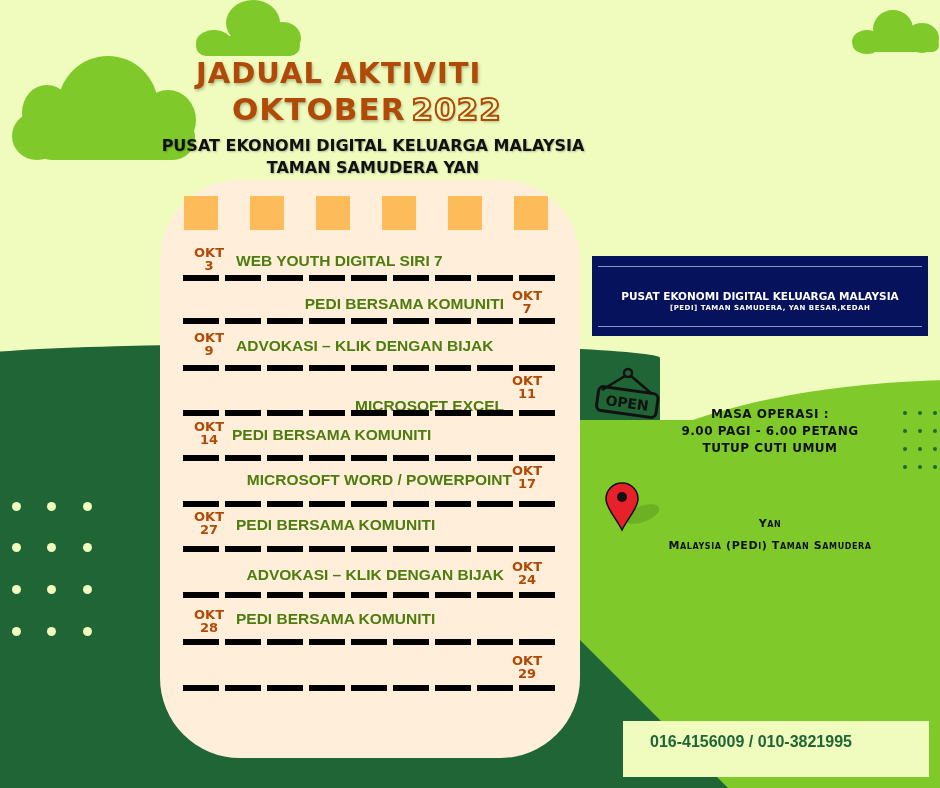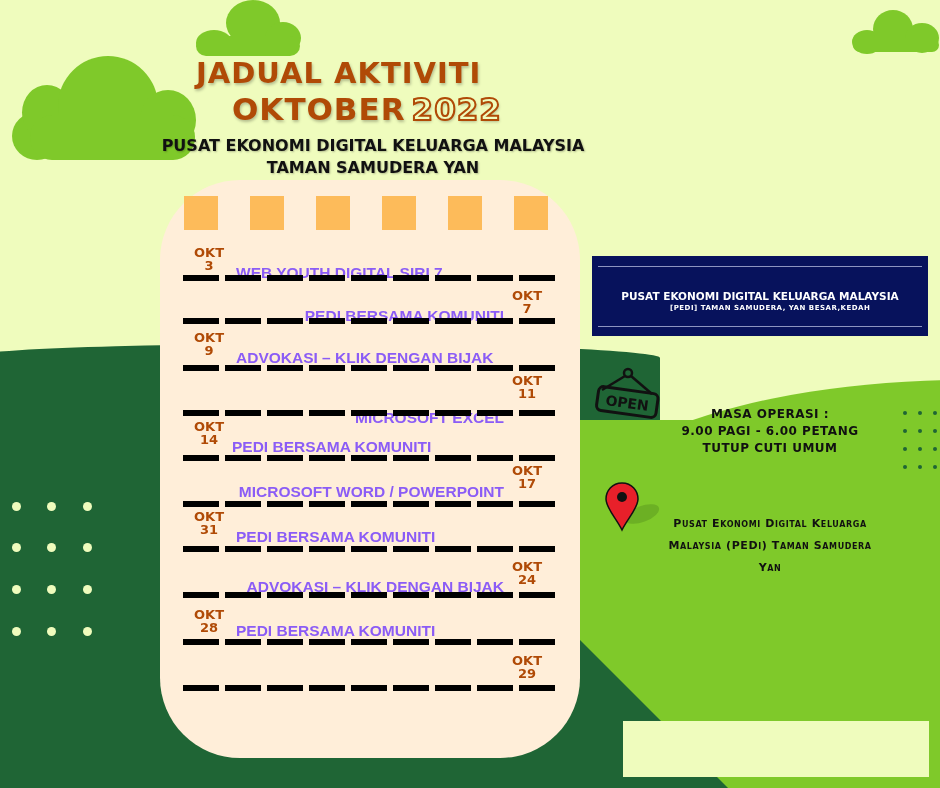--- a/index.html
+++ b/index.html
@@ -64,23 +64,22 @@
     background: #ffeed9; border-radius: 80px;
   }
   .tab {
     position: absolute; top: 196px; width: 34px; height: 34px; background: #fdbb5a;
   }
   .row {
     position: absolute; left: 180px; width: 380px; height: 44px;
   }
   .row .label {
     position: absolute; top: 6px;
-    font: 700 15.5px "Liberation Sans", sans-serif; color: #8b5cf6;
+    font: 700 15.5px "Liberation Sans", sans-serif; color: #4d7c0f;
     white-space: nowrap;
-    margin-top: 12px;
   }
   .row .date {
     position: absolute; top: 0;
     font: 900 13px "DejaVu Sans", sans-serif; color: #b04a06;
     text-align: center; line-height: 13px; width: 34px;
   }
   .dashes {
     position: absolute; left: 183px; width: 372px; height: 6px;
     background: repeating-linear-gradient(90deg, #000 0 36px, transparent 36px 42px);
   }
@@ -180,27 +179,27 @@
 </div>
 <div class="dashes" style="top:410px;"></div>
 
 <div class="row" style="top:420px;">
   <div class="date" style="left:12px;"><span>OKT</span><br><span>14</span></div>
   <div class="label" style="left:52px;">PEDI BERSAMA KOMUNITI</div>
 </div>
 <div class="dashes" style="top:455px;"></div>
 
 <div class="row" style="top:464px;">
-  <div class="label" style="right:56px;top:7px;">MICROSOFT WORD / POWERPOINT</div>
+  <div class="label" style="right:48px;top:7px;">MICROSOFT WORD / POWERPOINT</div>
   <div class="date" style="left:330px;"><span>OKT</span><br><span>17</span></div>
 </div>
 <div class="dashes" style="top:501px;"></div>
 
 <div class="row" style="top:510px;">
-  <div class="date" style="left:12px;"><span>OKT</span><br><span>31</span></div>
+  <div class="date" style="left:12px;"><span>OKT</span><br><span>27</span></div>
   <div class="label" style="left:56px;">PEDI BERSAMA KOMUNITI</div>
 </div>
 <div class="dashes" style="top:546px;"></div>
 
 <div class="row" style="top:560px;">
   <div class="label" style="right:56px;">ADVOKASI – KLIK DENGAN BIJAK</div>
   <div class="date" style="left:330px;"><span>OKT</span><br><span>24</span></div>
 </div>
 <div class="dashes" style="top:592px;"></div>
 
@@ -242,26 +241,26 @@
 
 <div class="abs" style="left:604px;top:480px;">
   <svg width="60" height="56" viewBox="0 0 60 56">
     <ellipse cx="38" cy="34" rx="18" ry="8" fill="#6cb024" transform="rotate(-20 38 34)"></ellipse>
     <path d="M18 3 C8 3 2 11 2 19 C2 28 12 38 18 50 C24 38 34 28 34 19 C34 11 28 3 18 3 Z" fill="#e8202a" stroke="#111" stroke-width="1.5"></path>
     <circle cx="18" cy="17" r="5" fill="#111"></circle>
   </svg>
 </div>
 
 <div class="address">
-  <div>Pusat Ekonomi Digital Keluarga</div>
+  <div>Yan</div>
   <div>Malaysia (PEDi) Taman Samudera</div>
-  <div>Yan</div>
 </div>
 
 <div class="info-box">
+  <div class="l2">016-4156009 / 010-3821995</div>
 </div>
 
 <div>
   <div class="dot" style="left:12px;top:502px;width:9px;height:9px;background:#effcbd;"></div>
   <div class="dot" style="left:47px;top:502px;width:9px;height:9px;background:#effcbd;"></div>
   <div class="dot" style="left:83px;top:502px;width:9px;height:9px;background:#effcbd;"></div>
   <div class="dot" style="left:12px;top:543px;width:9px;height:9px;background:#effcbd;"></div>
   <div class="dot" style="left:47px;top:543px;width:9px;height:9px;background:#effcbd;"></div>
   <div class="dot" style="left:83px;top:543px;width:9px;height:9px;background:#effcbd;"></div>
   <div class="dot" style="left:12px;top:585px;width:9px;height:9px;background:#effcbd;"></div>

